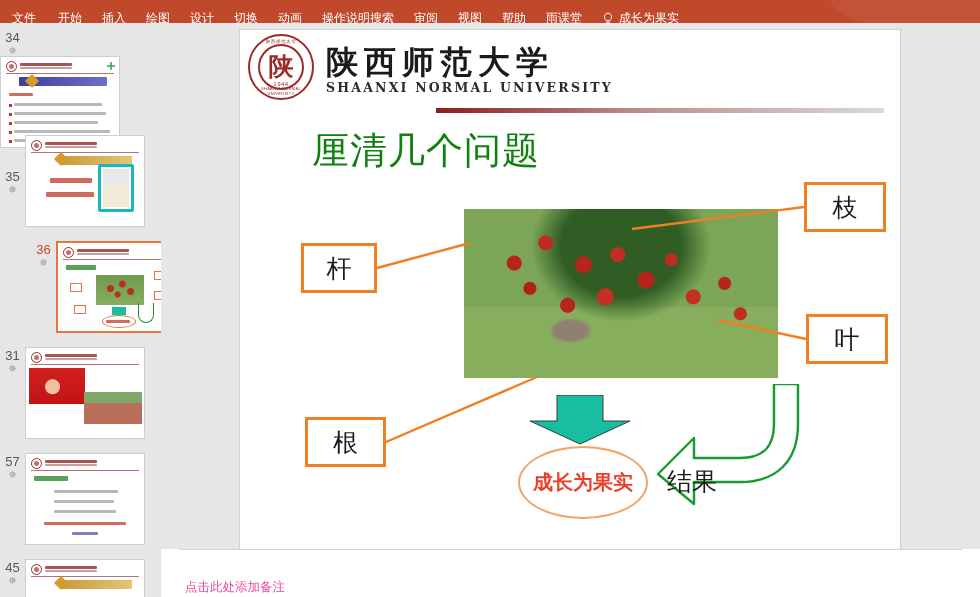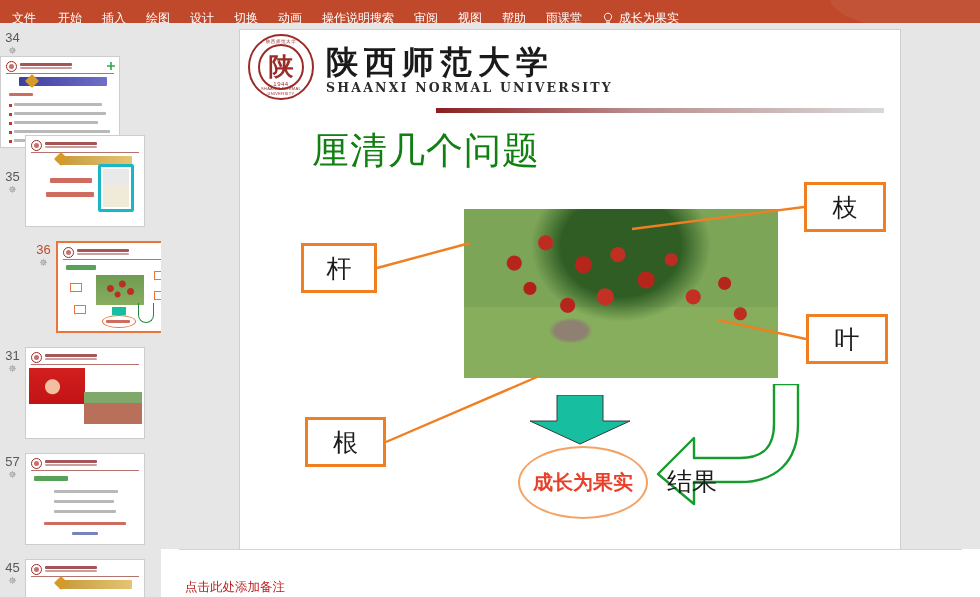--- a/index.html
+++ b/index.html
@@ -237,21 +237,21 @@
   }
 
   
   .notes-pane {
     position: absolute; left: 161px; top: 549px; width: 819px; height: 48px;
     background: #ffffff;
   }
   .notes-divider { position: absolute; left: 18px; top: 0px; width: 783px; height: 1px; background: #d4d4d4; }
   .notes-text {
     position: absolute; left: 24px; top: 30px;
-    font-size: 12.5px; color: #b91c1c; white-space: nowrap;
+    font-size: 12.5px; color: #ec4899; white-space: nowrap;
   }
 </style>
 </head>
 <body>
 
 <div id="app">
 
   <div class="ribbon">
     <div class="menu-item first">文件</div>
     <div class="menu-item">开始</div>

